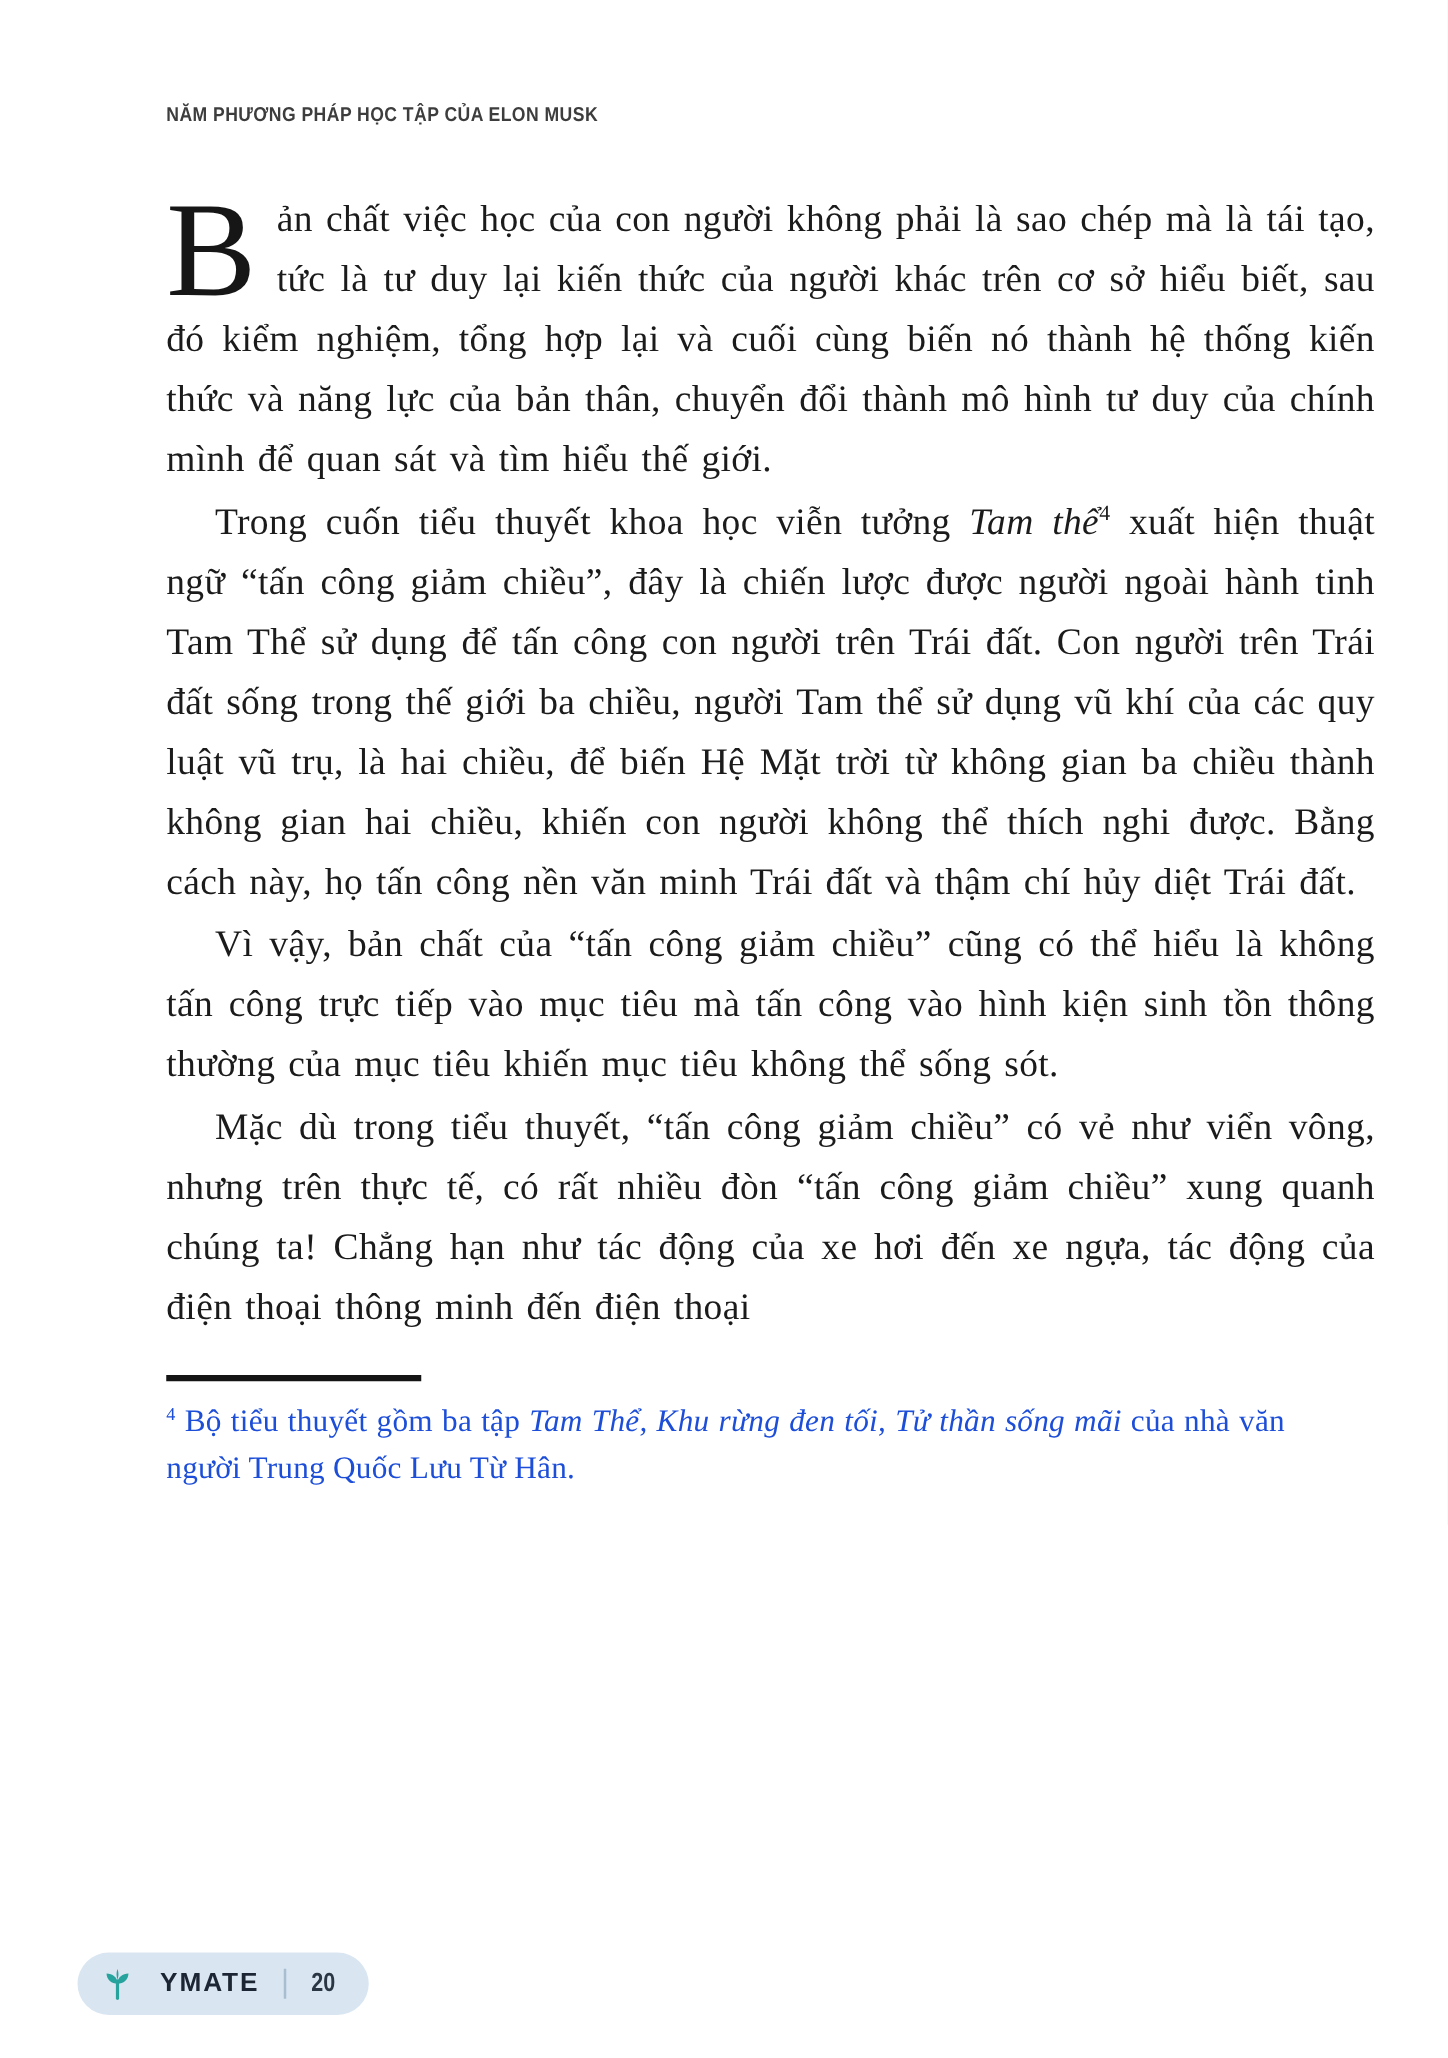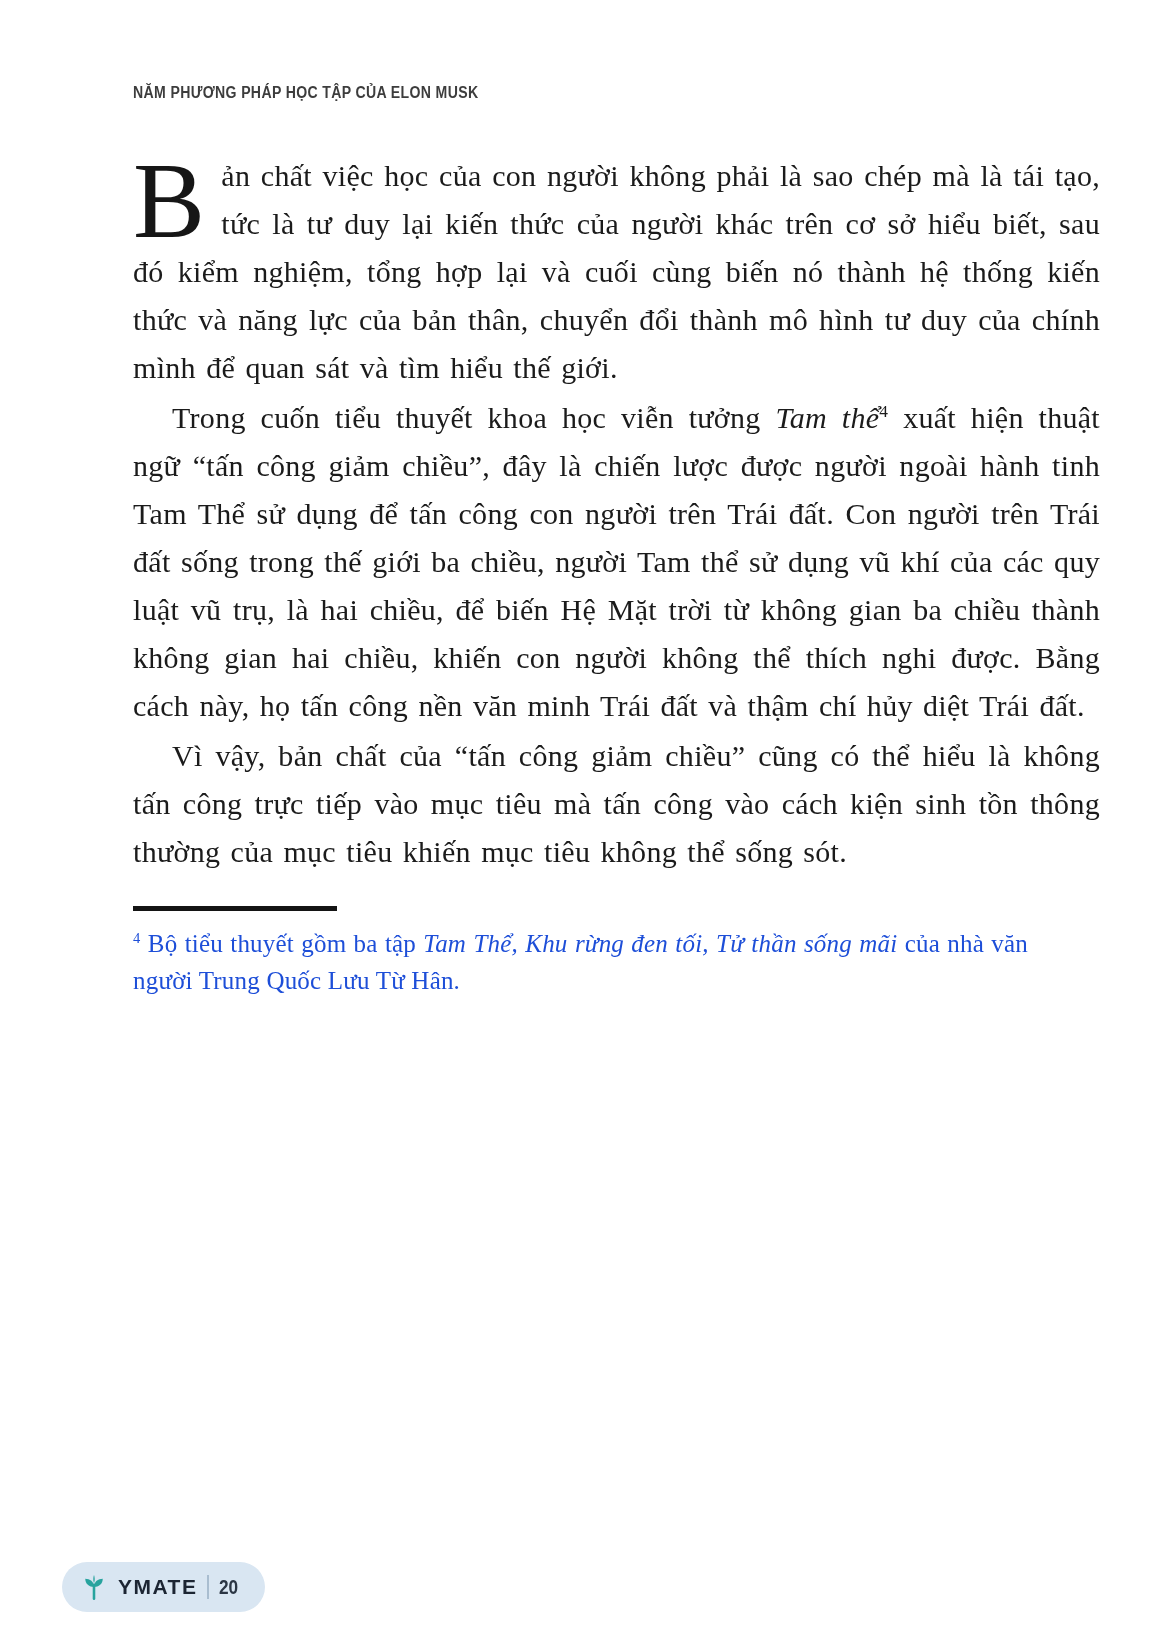--- a/index.html
+++ b/index.html
@@ -65,21 +65,21 @@
     color: #1d4ed8;
     max-width: 895px;
   }
   .footer-pill {
     position: absolute;
     left: 62px;
     bottom: 34px;
     height: 50px;
     display: inline-flex;
     align-items: center;
-    gap: 10px;
+    gap: 20px;
     padding: 0 22px 0 18px;
     background: #d9e6f2;
     border-radius: 25px;
   }
   .footer-pill .logo { display: inline-flex; align-items: center; }
   .footer-pill .brand {
     font-family: "Liberation Sans", sans-serif;
     font-weight: 700;
     font-size: 21px;
     letter-spacing: 1.5px;
@@ -106,22 +106,23 @@
 <div class="page">
 
   <div class="running-head">NĂM PHƯƠNG PHÁP HỌC TẬP CỦA ELON MUSK</div>
 
   <div class="body-text">
 
     <p class="para"><span class="dropcap">B</span><span>ản chất việc học của con người không phải là sao chép mà là tái tạo, tức là tư duy lại kiến thức của người khác trên cơ sở hiểu biết, sau đó kiểm nghiệm, tổng hợp lại và cuối cùng biến nó thành hệ thống kiến thức và năng lực của bản thân, chuyển đổi thành mô hình tư duy của chính mình để quan sát và tìm hiểu thế giới.</span></p>
 
     <p class="para indent"><span>Trong cuốn tiểu thuyết khoa học viễn tưởng </span><em class="book-title">Tam thể</em><sup class="fn-ref">4</sup><span> xuất hiện thuật ngữ “tấn công giảm chiều”, đây là chiến lược được người ngoài hành tinh Tam Thể sử dụng để tấn công con người trên Trái đất. Con người trên Trái đất sống trong thế giới ba chiều, người Tam thể sử dụng vũ khí của các quy luật vũ trụ, là hai chiều, để biến Hệ Mặt trời từ không gian ba chiều thành không gian hai chiều, khiến con người không thể thích nghi được. Bằng cách này, họ tấn công nền văn minh Trái đất và thậm chí hủy diệt Trái đất.</span></p>
 
-    <p class="para indent">Vì vậy, bản chất của “tấn công giảm chiều” cũng có thể hiểu là không tấn công trực tiếp vào mục tiêu mà tấn công vào cách kiện sinh tồn thông thường của mục tiêu khiến mục tiêu không thể sống sót.</p>
+    <p class="para indent">Vì vậy, bản chất của “tấn công giảm chiều” cũng có thể hiểu là không tấn công trực tiếp vào mục tiêu mà tấn công vào hình kiện sinh tồn thông thường của mục tiêu khiến mục tiêu không thể sống sót.</p>
 
+    <p class="para indent">Mặc dù trong tiểu thuyết, “tấn công giảm chiều” có vẻ như viển vông, nhưng trên thực tế, có rất nhiều đòn “tấn công giảm chiều” xung quanh chúng ta! Chẳng hạn như tác động của xe hơi đến xe ngựa, tác động của điện thoại thông minh đến điện thoại</p>
 
   </div>
 
   <div class="footnote-rule"></div>
 
   <div class="footnote"><sup>4</sup><span> Bộ tiểu thuyết gồm ba tập </span><em>Tam Thể, Khu rừng đen tối, Tử thần sống mãi</em><span> của nhà văn người Trung Quốc Lưu Từ Hân.</span></div>
 
 </div>
 
 <div class="footer-pill">

